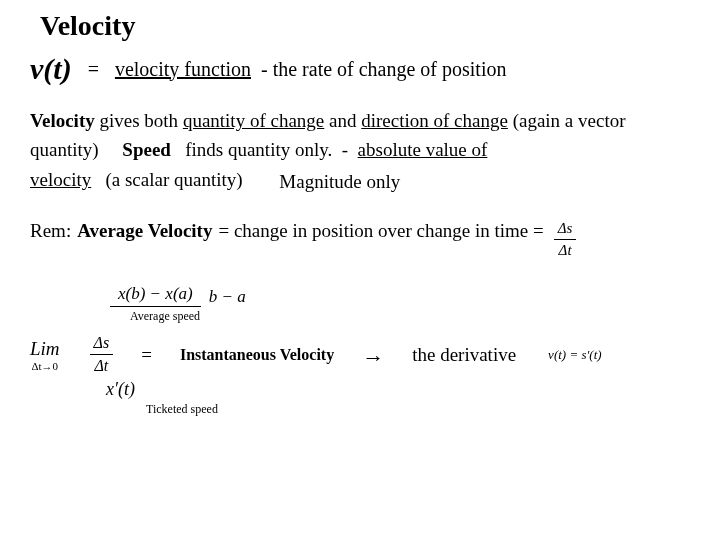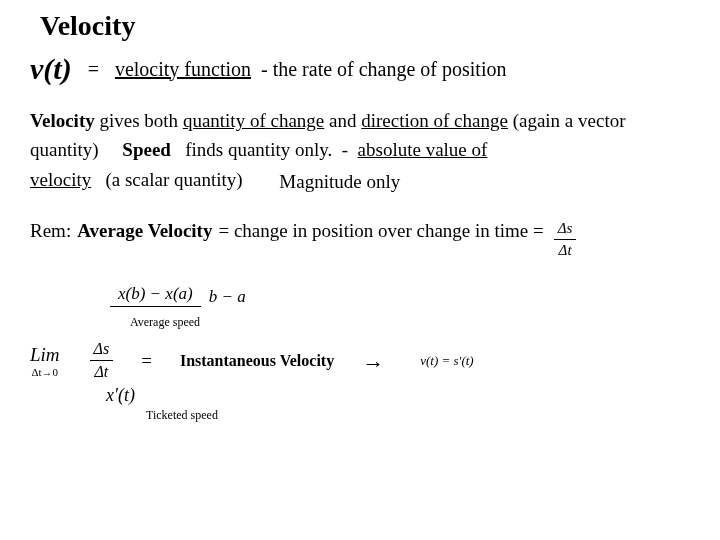--- a/index.html
+++ b/index.html
@@ -132,37 +132,38 @@
     <span class="fraction-top">Δs</span>
     <span class="fraction-bottom">Δt</span>
   </span>
 </div>
 
 <div class="avg-area" style="margin-bottom:10px;">
   <div style="display:inline-flex; flex-direction:row; align-items:center;">
     <span style="border-bottom:1.5px solid #000; padding:0 8px 2px 8px; font-style:italic; font-size:17px;">x(b) − x(a)</span>
     <span style="padding:2px 8px 0 8px; font-style:italic; font-size:17px;">b − a</span>
   </div>
-  <div style="font-size:12px; margin-top:8px; margin-left:20px;">Average speed</div>
+  <div style="font-size:12px; margin-top:2px; margin-left:20px;">Average speed</div>
 </div>
 
 <div class="lim-line">
 
   <span style="display:inline-flex; flex-direction:column; align-items:center; margin-right:2px;">
     <span style="font-style:italic; font-size:19px;">Lim</span>
     <span style="font-size:11px;">Δt→0</span>
   </span>
 
   <span style="display:inline-flex; flex-direction:column; align-items:center; margin:0 4px; vertical-align:middle;">
     <span style="border-bottom:1.5px solid #000; padding:0 4px 2px 4px; font-style:italic; font-size:16px;">Δs</span>
     <span style="padding:2px 4px 0 4px; font-style:italic; font-size:16px;">Δt</span>
   </span>
   <span>=</span>
   <span class="bold" style="font-size:16px;">&nbsp;Instantaneous Velocity</span>
   <span class="arrow">→</span>
+  <span style="font-size:19px;">the derivative</span>
 
   <span style="font-style:italic; font-size:13px; margin-left:8px;">v(t) = s′(t)</span>
 </div>
 
 <div style="margin-left:76px; margin-top:4px;font-family:Liberation Serif, serif;">
   <span style="font-style:italic; font-size:18px;">x′(t)</span>
   <div style="font-size:12px; margin-top:2px; margin-left:40px;">Ticketed speed</div>
 </div>
 
 </body></html>

